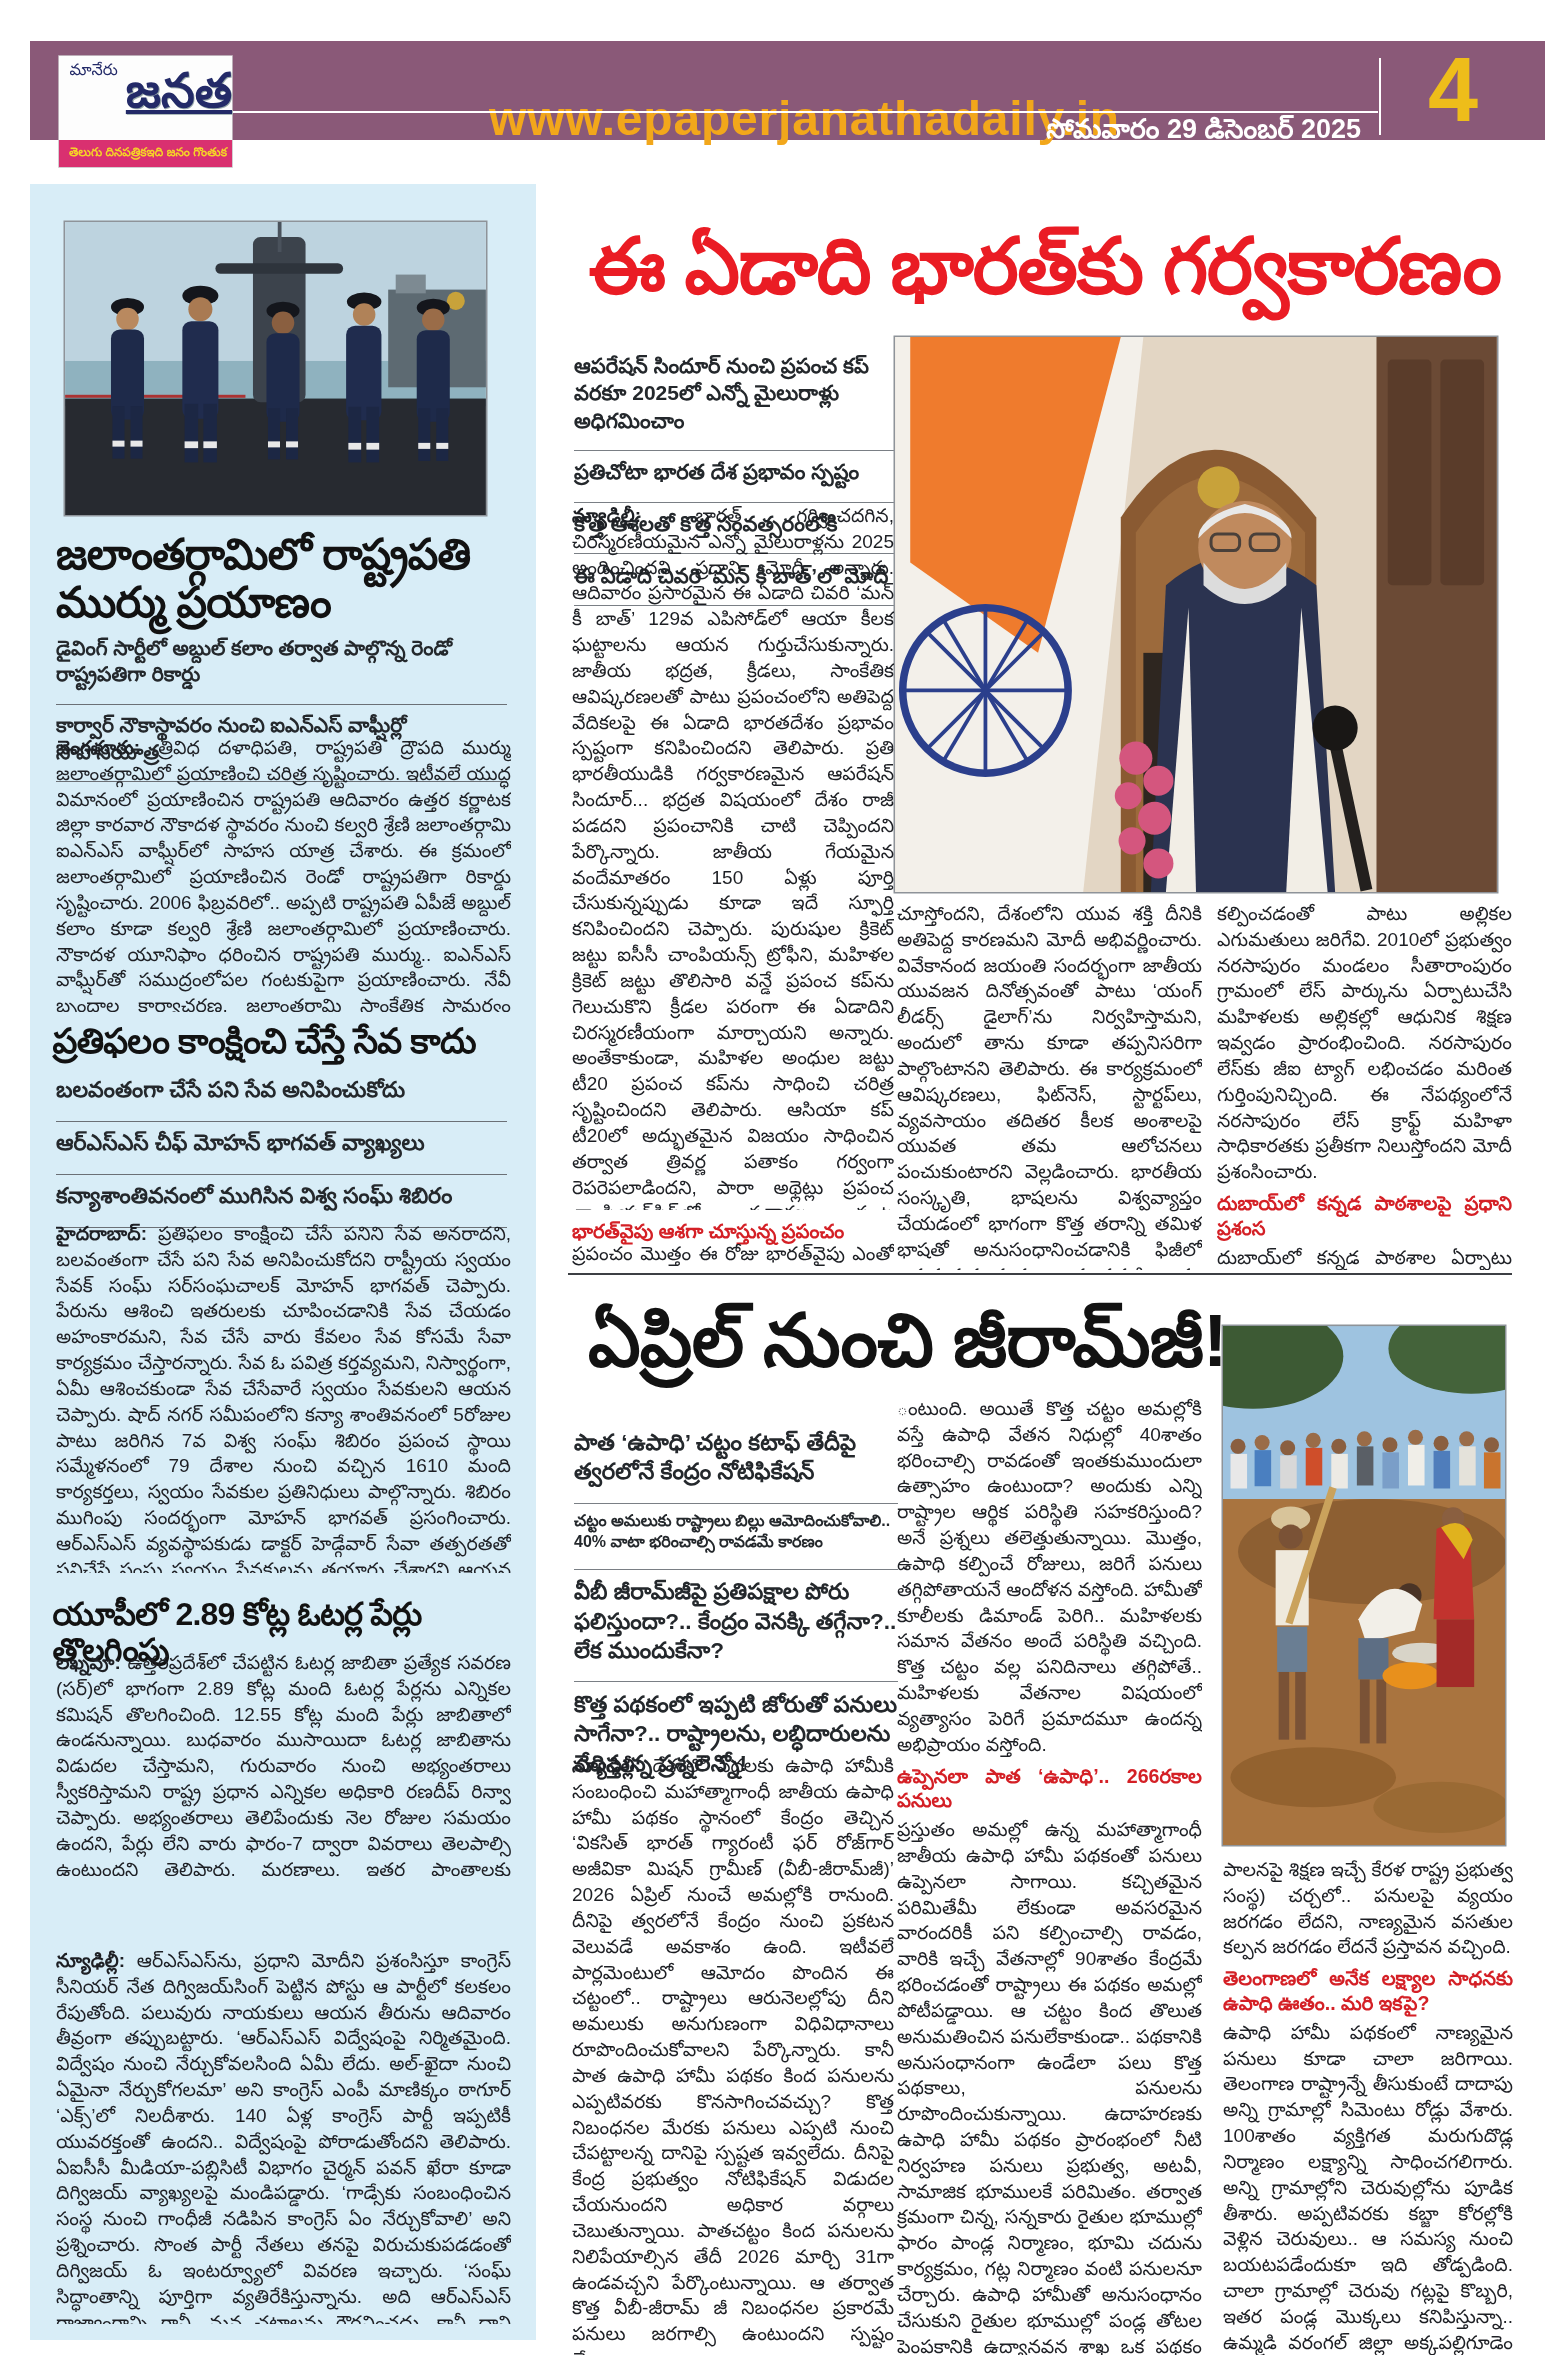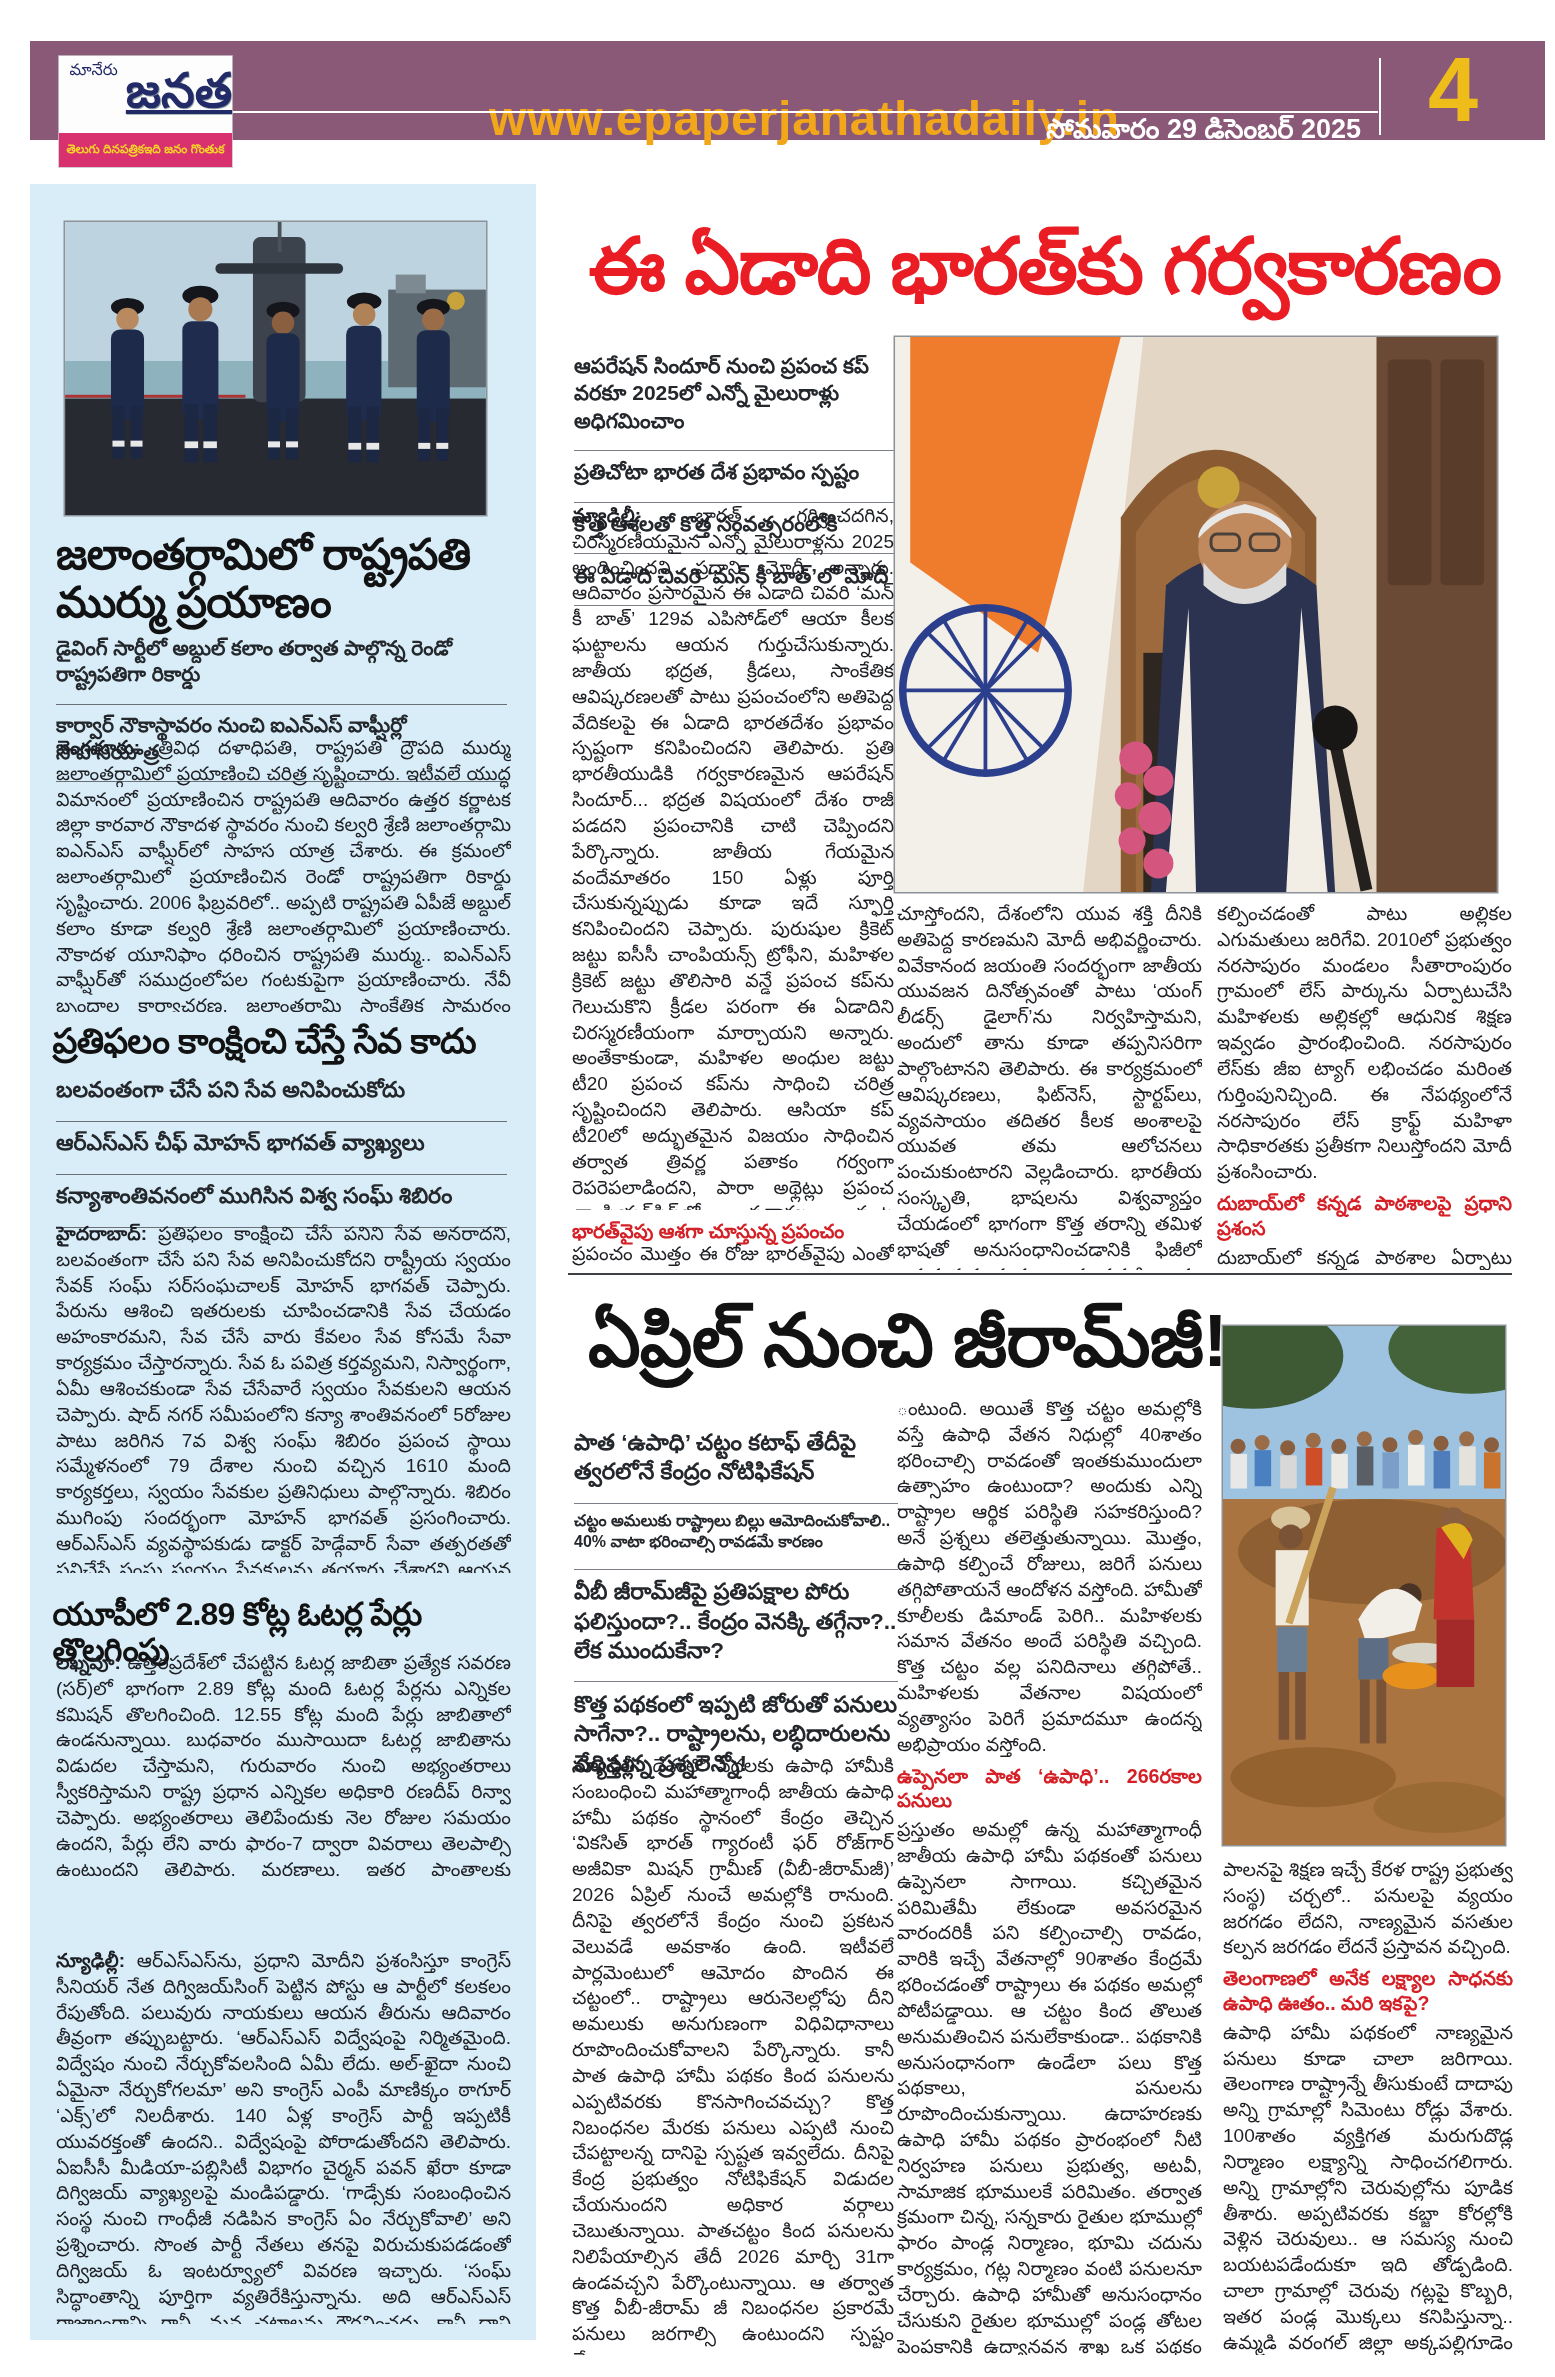--- a/index.html
+++ b/index.html
@@ -6,22 +6,22 @@
   .page{position:relative;width:1555px;height:2377px;background:#ffffff;overflow:hidden;
         font-family:"Liberation Sans","DejaVu Sans",sans-serif;}
   .abs{position:absolute;}
   
   .header-band{position:absolute;left:30px;top:41px;width:1493px;height:99px;background:#8a5978;padding-left:22px;}
   .logo-box{position:absolute;left:59px;top:56px;width:173px;height:111px;background:#fdfdfd;
             box-shadow:0 0 0 0.8px #c9c2c7;}
   .logo-top{position:absolute;left:10.5px;top:4.5px;color:#232a68;font-weight:normal;font-size:16px;}
   .logo-main{position:absolute;left:0;top:10.5px;width:100%;text-align:right;color:#232a68;
              font-weight:bold;font-size:48px;line-height:1.0;text-shadow:0.8px 0.8px 0 #9aa;text-decoration:underline;}
-  .logo-strip{position:absolute;left:0;bottom:0;width:100%;height:34px;background:#d93070;
-              display:flex;justify-content:center;align-items:center;padding:0 0;box-sizing:border-box;}
+  .logo-strip{position:absolute;left:0;bottom:0;width:100%;height:27px;background:#d93070;
+              display:flex;justify-content:space-between;align-items:center;padding:0 10px;box-sizing:border-box;}
   .logo-strip span{color:#f5d327;font-size:12px;font-weight:bold;white-space:nowrap;}
   .site-url{position:absolute;left:248px;top:50px;width:1053px;text-align:center;color:#f2a71b;
             font-size:48px;font-weight:bold;letter-spacing:0.8px;}
   .head-hline{position:absolute;left:229px;top:111px;width:1149px;height:2.3px;background:#ffffff;}
   .head-vline{position:absolute;left:1379px;top:59px;width:2.3px;height:77px;background:#ffffff;}
   .head-date{position:absolute;left:971px;top:114px;width:391px;text-align:right;color:#ffffff;
              font-weight:bold;font-size:27px;}
   .page-num{position:absolute;left:1393px;top:39px;width:120px;text-align:center;color:#eebd1a;
             font-weight:bold;font-size:90px;}
   

